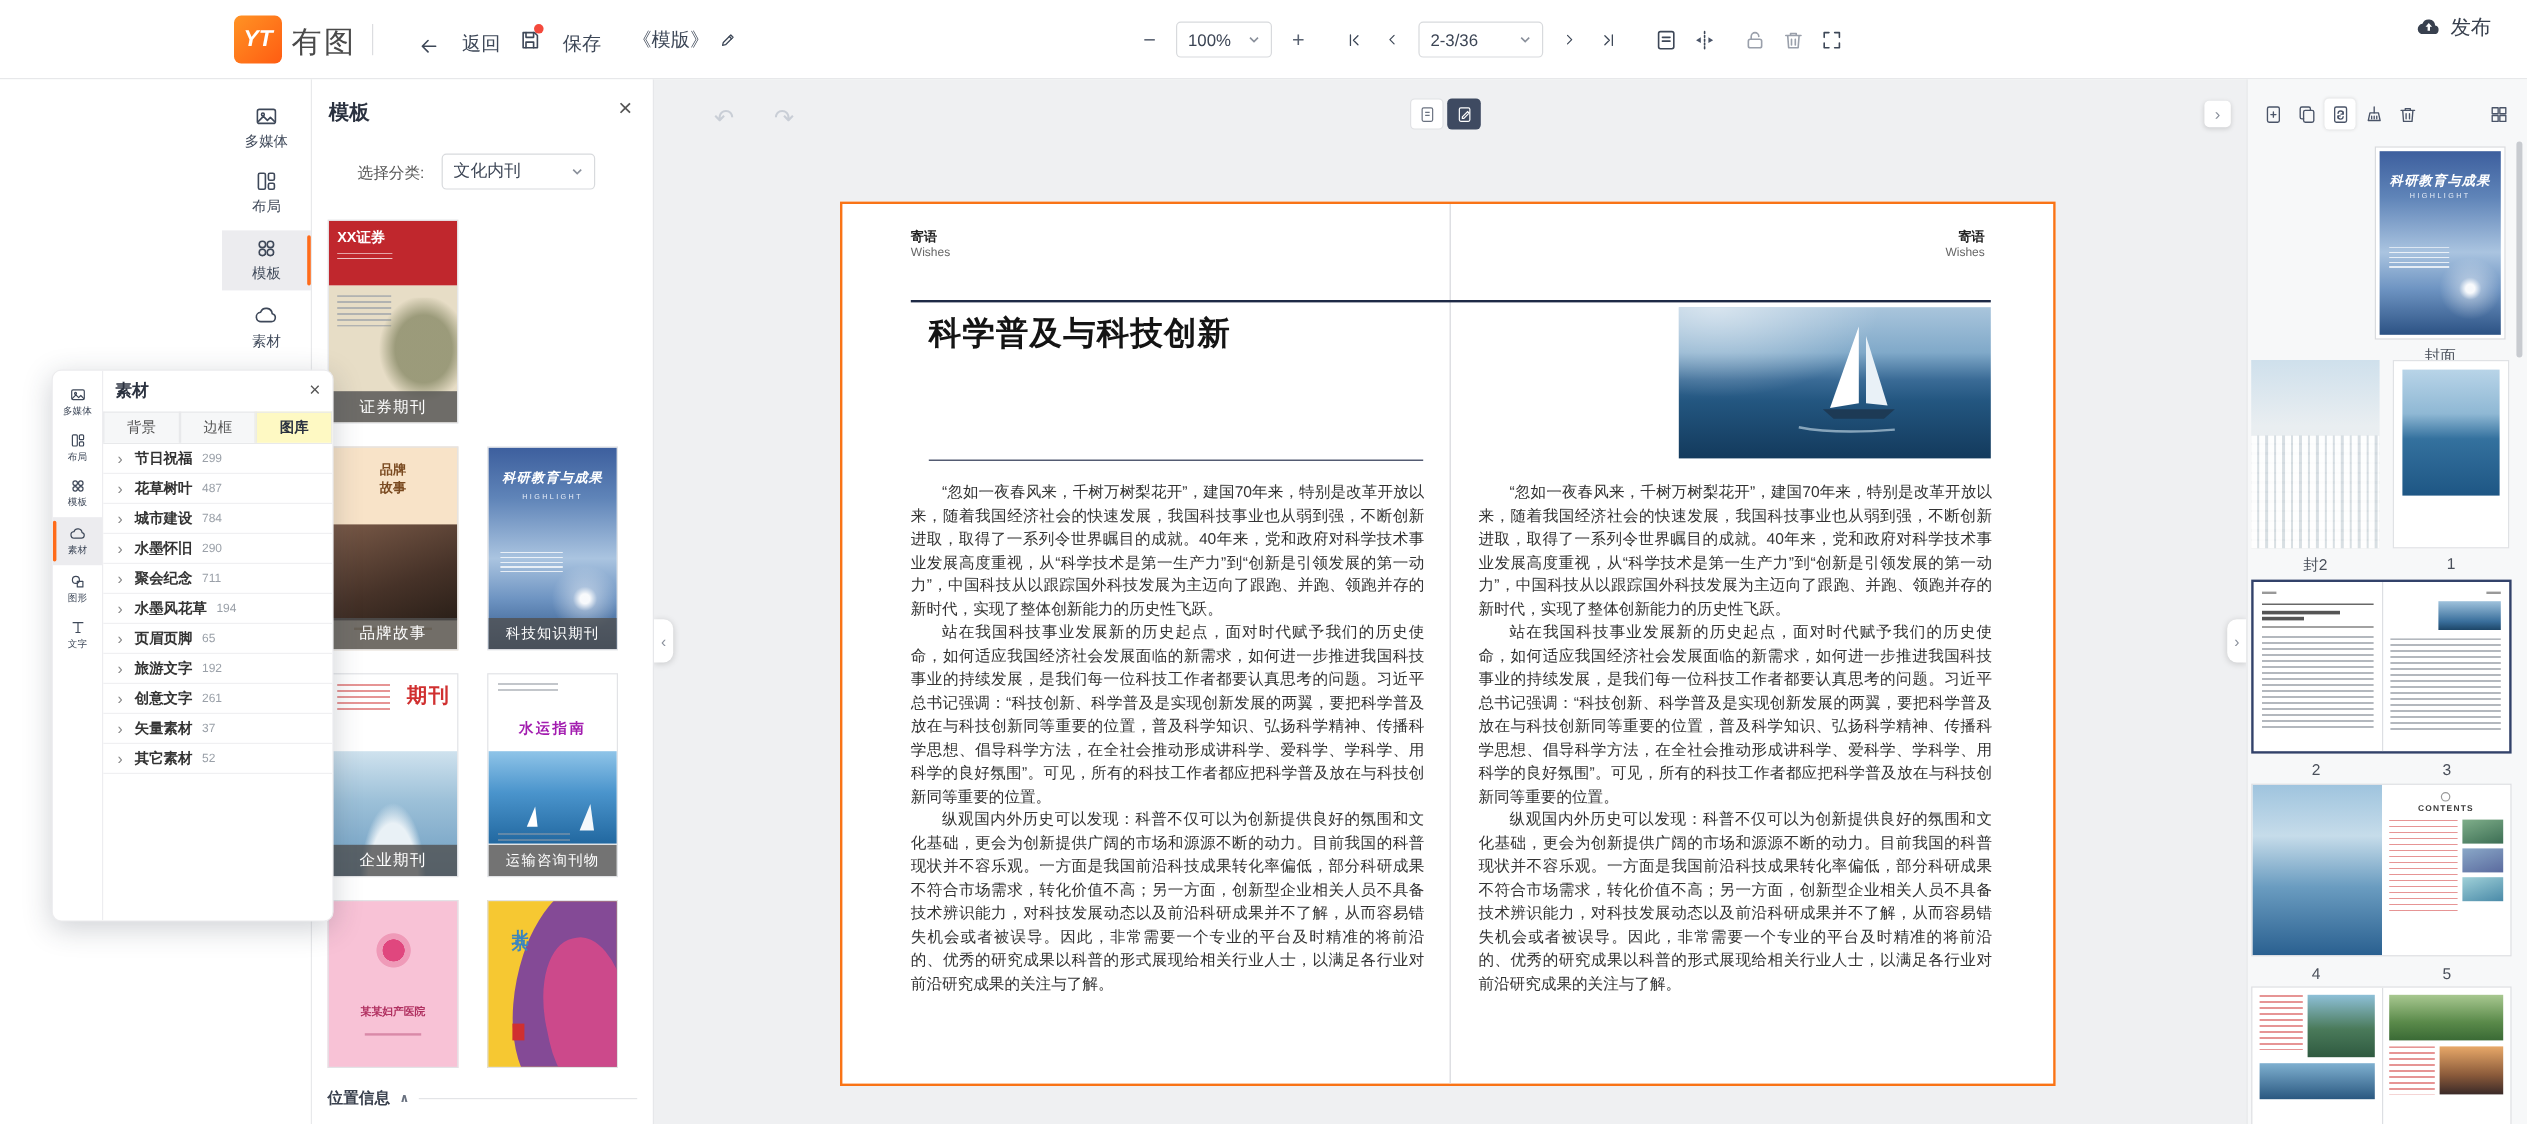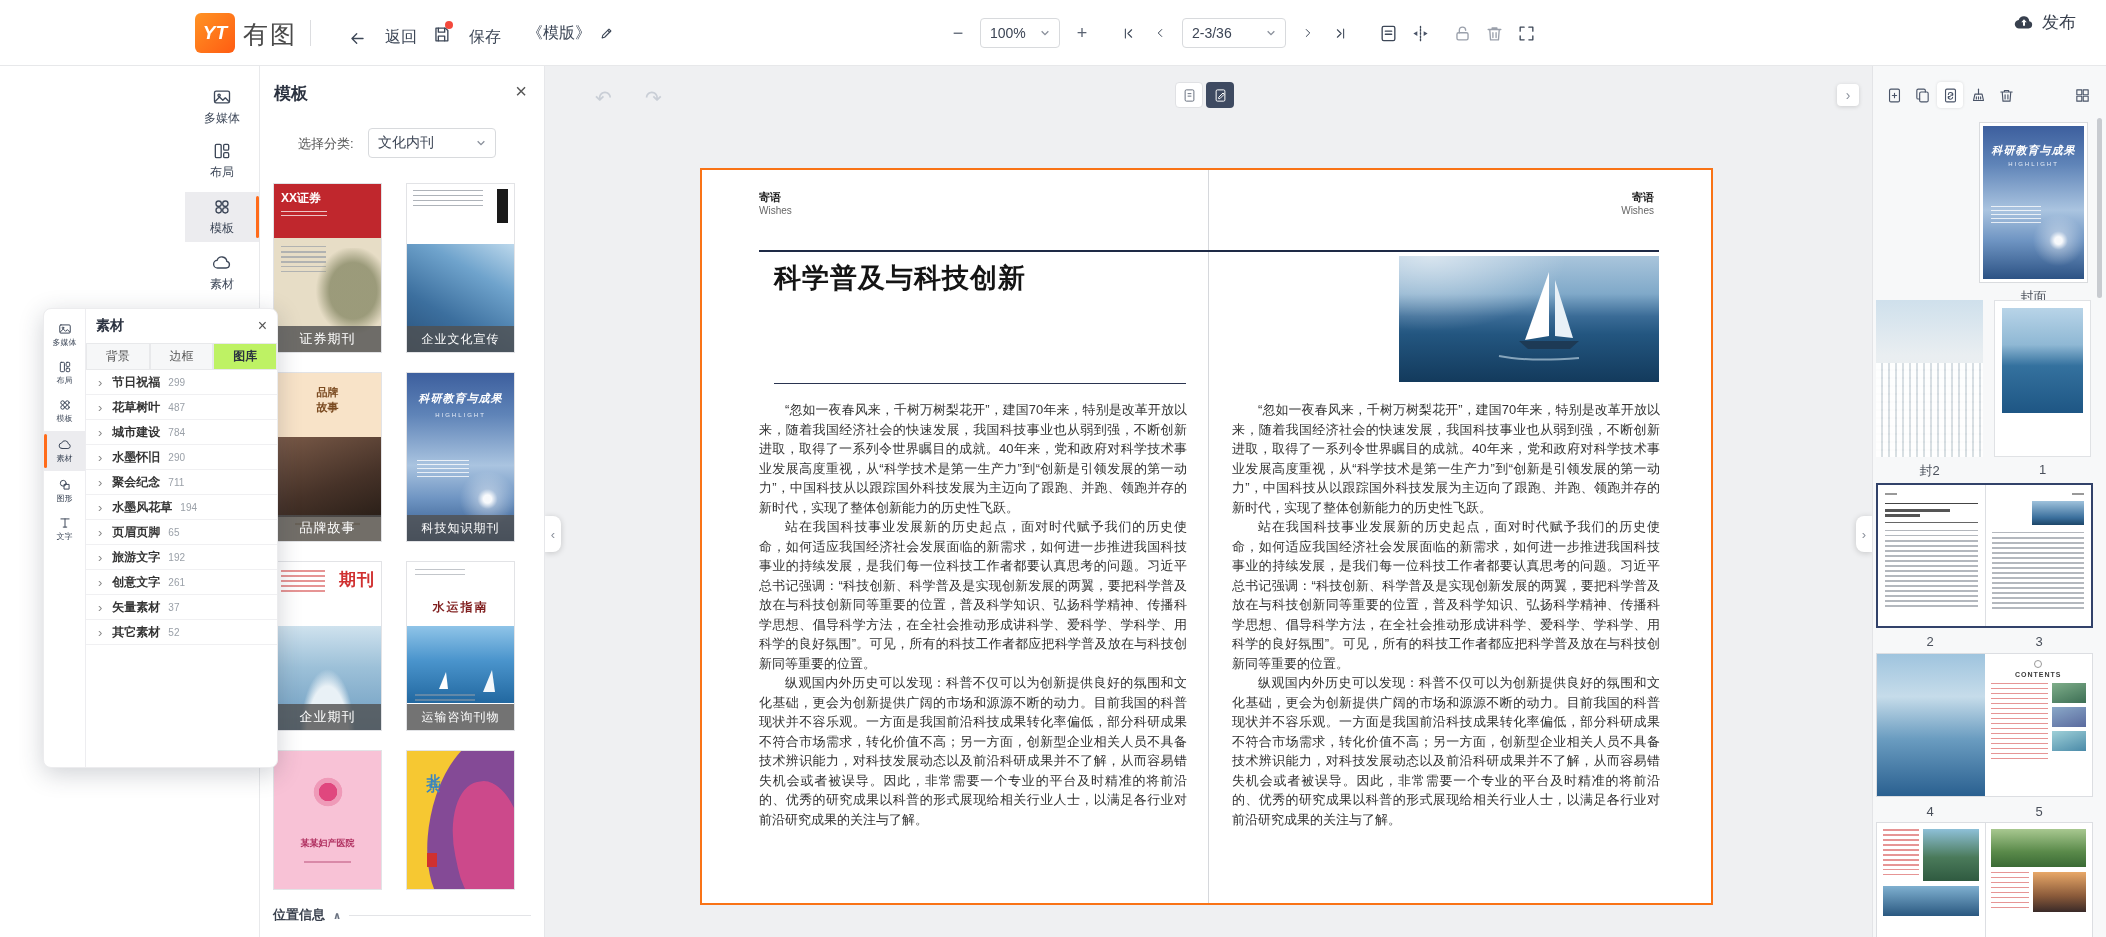--- a/index.html
+++ b/index.html
@@ -64,21 +64,21 @@
   .frail-item.sel { background:#ececef; height:40px; }
   .frail-bar { position:absolute; left:0; top:3px; bottom:3px; width:3px; background:#ff6b1a; border-radius:2px; }
   .frail-ic { width:14px; height:14px; stroke:#3e4859; fill:none; stroke-width:1.7; stroke-linecap:round; stroke-linejoin:round; }
   .fbody { flex:1; display:flex; flex-direction:column; }
   .fhead { height:34px; display:flex; align-items:center; justify-content:space-between; padding:0 10px; }
   .fhead .ft { font-size:14px; font-weight:bold; color:#2b3240; }
   .fclose { font-size:16px; color:#555; cursor:pointer; }
   .ftabs { display:flex; border-bottom:1px solid #e8e9eb; }
   .ftab { flex:1; height:26px; background:#f6f7f8; border:1px solid #e8e9eb; border-bottom:none; font-size:12px;
     color:#555; display:flex; align-items:center; justify-content:center; cursor:pointer; }
-  .ftab.active { background:#bef264; color:#2b3240; font-weight:bold;font-family:Liberation Serif, serif; }
+  .ftab.active { background:#fef9c3; color:#2b3240; font-weight:bold;font-family:Liberation Serif, serif; }
   .flist { flex:1; overflow:hidden; }
   .frow { height:25px; display:flex; align-items:center; padding:0 10px 0 12px; border-bottom:1px solid #f0f0f2;
     cursor:pointer; }
   .frow .chev { color:#888; font-size:13px; margin-right:10px; line-height:1; }
   .frow .nm { font-size:12px; color:#333; font-weight:bold; }
   .frow .ct { font-size:10px; color:#9aa0a8; margin-left:8px; }
 
   
   .canvas { position:absolute; left:545px; top:66px; width:1327px; height:871px; background:#eff0f2; }
   .hist { position:absolute; top:20px; font-size:20px; color:#c9ced6; cursor:pointer; }
@@ -290,28 +290,20 @@
       <div style="font-size:12px;font-weight:bold">XX证券</div>
       <div class="wlines" style="width:46px;height:8px;margin-top:4px;opacity:.8"></div>
     </div>
     <div style="position:absolute;left:0;top:32%;right:0;bottom:0;background:#e7ddc6">
       <div class="lines" style="position:absolute;left:7px;top:8px;width:45px;height:26px;opacity:.7"></div>
       <div style="position:absolute;right:-8px;top:10px;width:80px;height:95px;background:radial-gradient(ellipse at 55% 45%,#8e8f6d 0 38%,transparent 60%);opacity:.85"></div>
     </div>
     <div class="tlabel">证券期刊</div>
   </div>
 
-  <div class="thumb" style="left:146px;top:117px;height:170px">
-    <div style="position:absolute;left:0;top:0;right:0;height:36%;background:#fff;padding:6px">
-      <div class="lines" style="width:70px;height:18px;opacity:.8"></div>
-      <div style="position:absolute;right:6px;top:5px;width:11px;height:34px;background:#1a1a1a"></div>
-    </div>
-    <div style="position:absolute;left:0;top:36%;right:0;bottom:0;background:linear-gradient(210deg,#bcd8ec 0%,#6fa3cc 30%,#3c6f9e 65%,#274f78 100%)"></div>
-    <div class="tlabel" style="font-size:12px">企业文化宣传</div>
-  </div>
 
   <div class="thumb" style="left:13px;top:306px;height:170px;background:#f8e3c8">
     <div style="position:absolute;left:0;right:0;top:12px;text-align:center;color:#7a4a20;font-weight:bold;font-size:11px;line-height:1.4;width:100%">
       <span style="display:inline-block;width:2.2em">品牌故事</span>
     </div>
     <div style="position:absolute;left:0;right:0;top:38%;height:48%;background:linear-gradient(160deg,#7a5a48 0%,#463228 60%,#2a1f18 100%)"></div>
     <div style="position:absolute;left:20%;right:20%;top:89%;height:2px;background:#c9a576"></div>
     <div class="tlabel">品牌故事</div>
   </div>
 
@@ -327,21 +319,21 @@
     <div class="redlines" style="position:absolute;left:7px;top:8px;width:44px;height:24px;opacity:.8"></div>
     <div style="position:absolute;right:6px;top:6px;color:#d03030;font-weight:bold;font-size:17px;letter-spacing:1px">期刊</div>
     <div style="position:absolute;left:0;right:0;top:38%;bottom:0;background:linear-gradient(180deg,#cfe2ee 0%,#9cc0d8 40%,#6d9cc0 100%)">
       <div style="position:absolute;left:20%;bottom:0;width:60%;height:70%;background:radial-gradient(ellipse at 50% 110%,#e9f1f6 0 45%,transparent 60%)"></div>
     </div>
     <div class="tlabel">企业期刊</div>
   </div>
 
   <div class="thumb" style="left:146px;top:495px;height:170px">
     <div class="lines" style="position:absolute;left:8px;top:7px;width:50px;height:8px;opacity:.6"></div>
-    <div style="position:absolute;left:0;right:0;top:22%;text-align:center;color:#7f1d1d;font-weight:bold;font-size:12px;letter-spacing:2px">水运指南</div>
+    <div style="position:absolute;left:0;right:0;top:22%;text-align:center;color:#a21caf;font-weight:bold;font-size:12px;letter-spacing:2px">水运指南</div>
     <div style="position:absolute;left:0;right:0;top:38%;height:46%;background:linear-gradient(180deg,#8fc4e8 0%,#4a94cc 45%,#2268a0 100%)">
       <div style="position:absolute;left:30%;bottom:18%;width:0;height:0;border-left:7px solid transparent;border-right:2px solid transparent;border-bottom:17px solid #fff"></div>
       <div style="position:absolute;right:18%;bottom:14%;width:0;height:0;border-left:9px solid transparent;border-right:3px solid transparent;border-bottom:22px solid #f4f8fb"></div>
     </div>
     <div class="lines" style="position:absolute;left:8px;bottom:28px;width:60px;height:8px;opacity:.5"></div>
     <div class="tlabel" style="font-size:12px">运输咨询刊物</div>
   </div>
 
   <div class="thumb" style="left:13px;top:684px;height:140px;background:#f8c2d6">
     <div style="position:absolute;left:50%;top:30%;width:54px;height:44px;transform:translate(-50%,-50%);background:radial-gradient(circle at 50% 50%,#e0477e 0 26%,#ef9ab8 27% 40%,transparent 42%)"></div>

